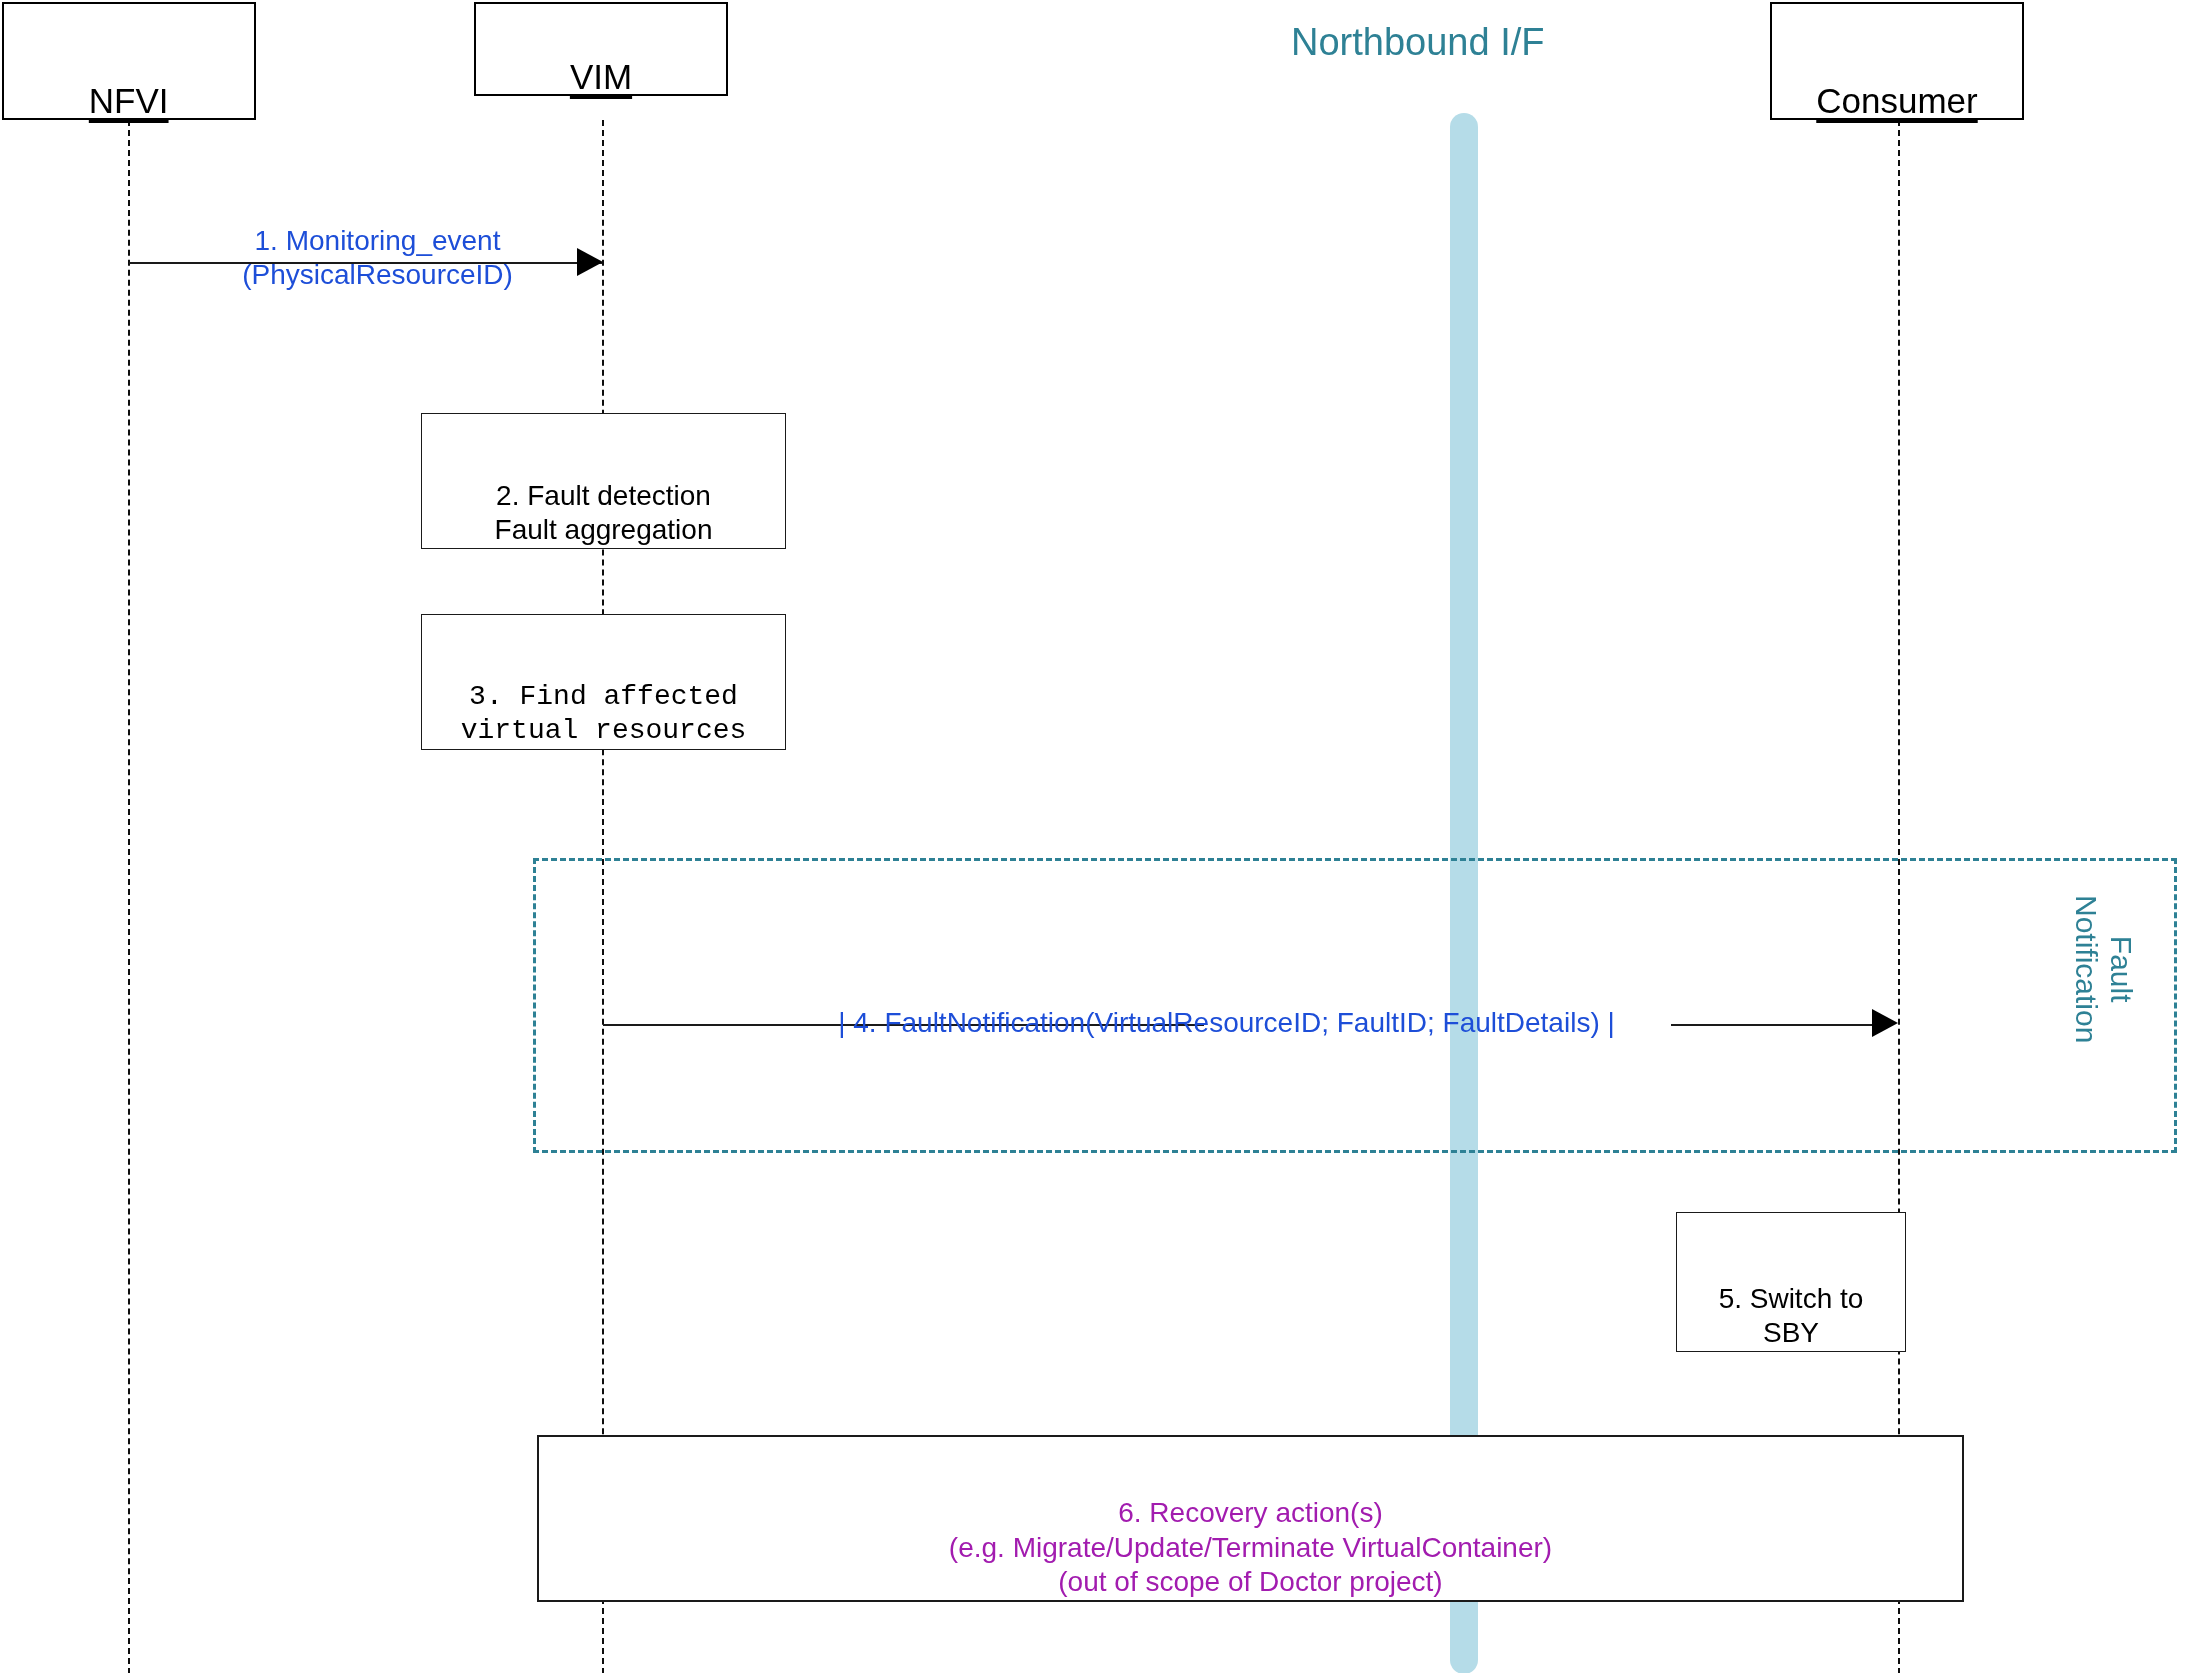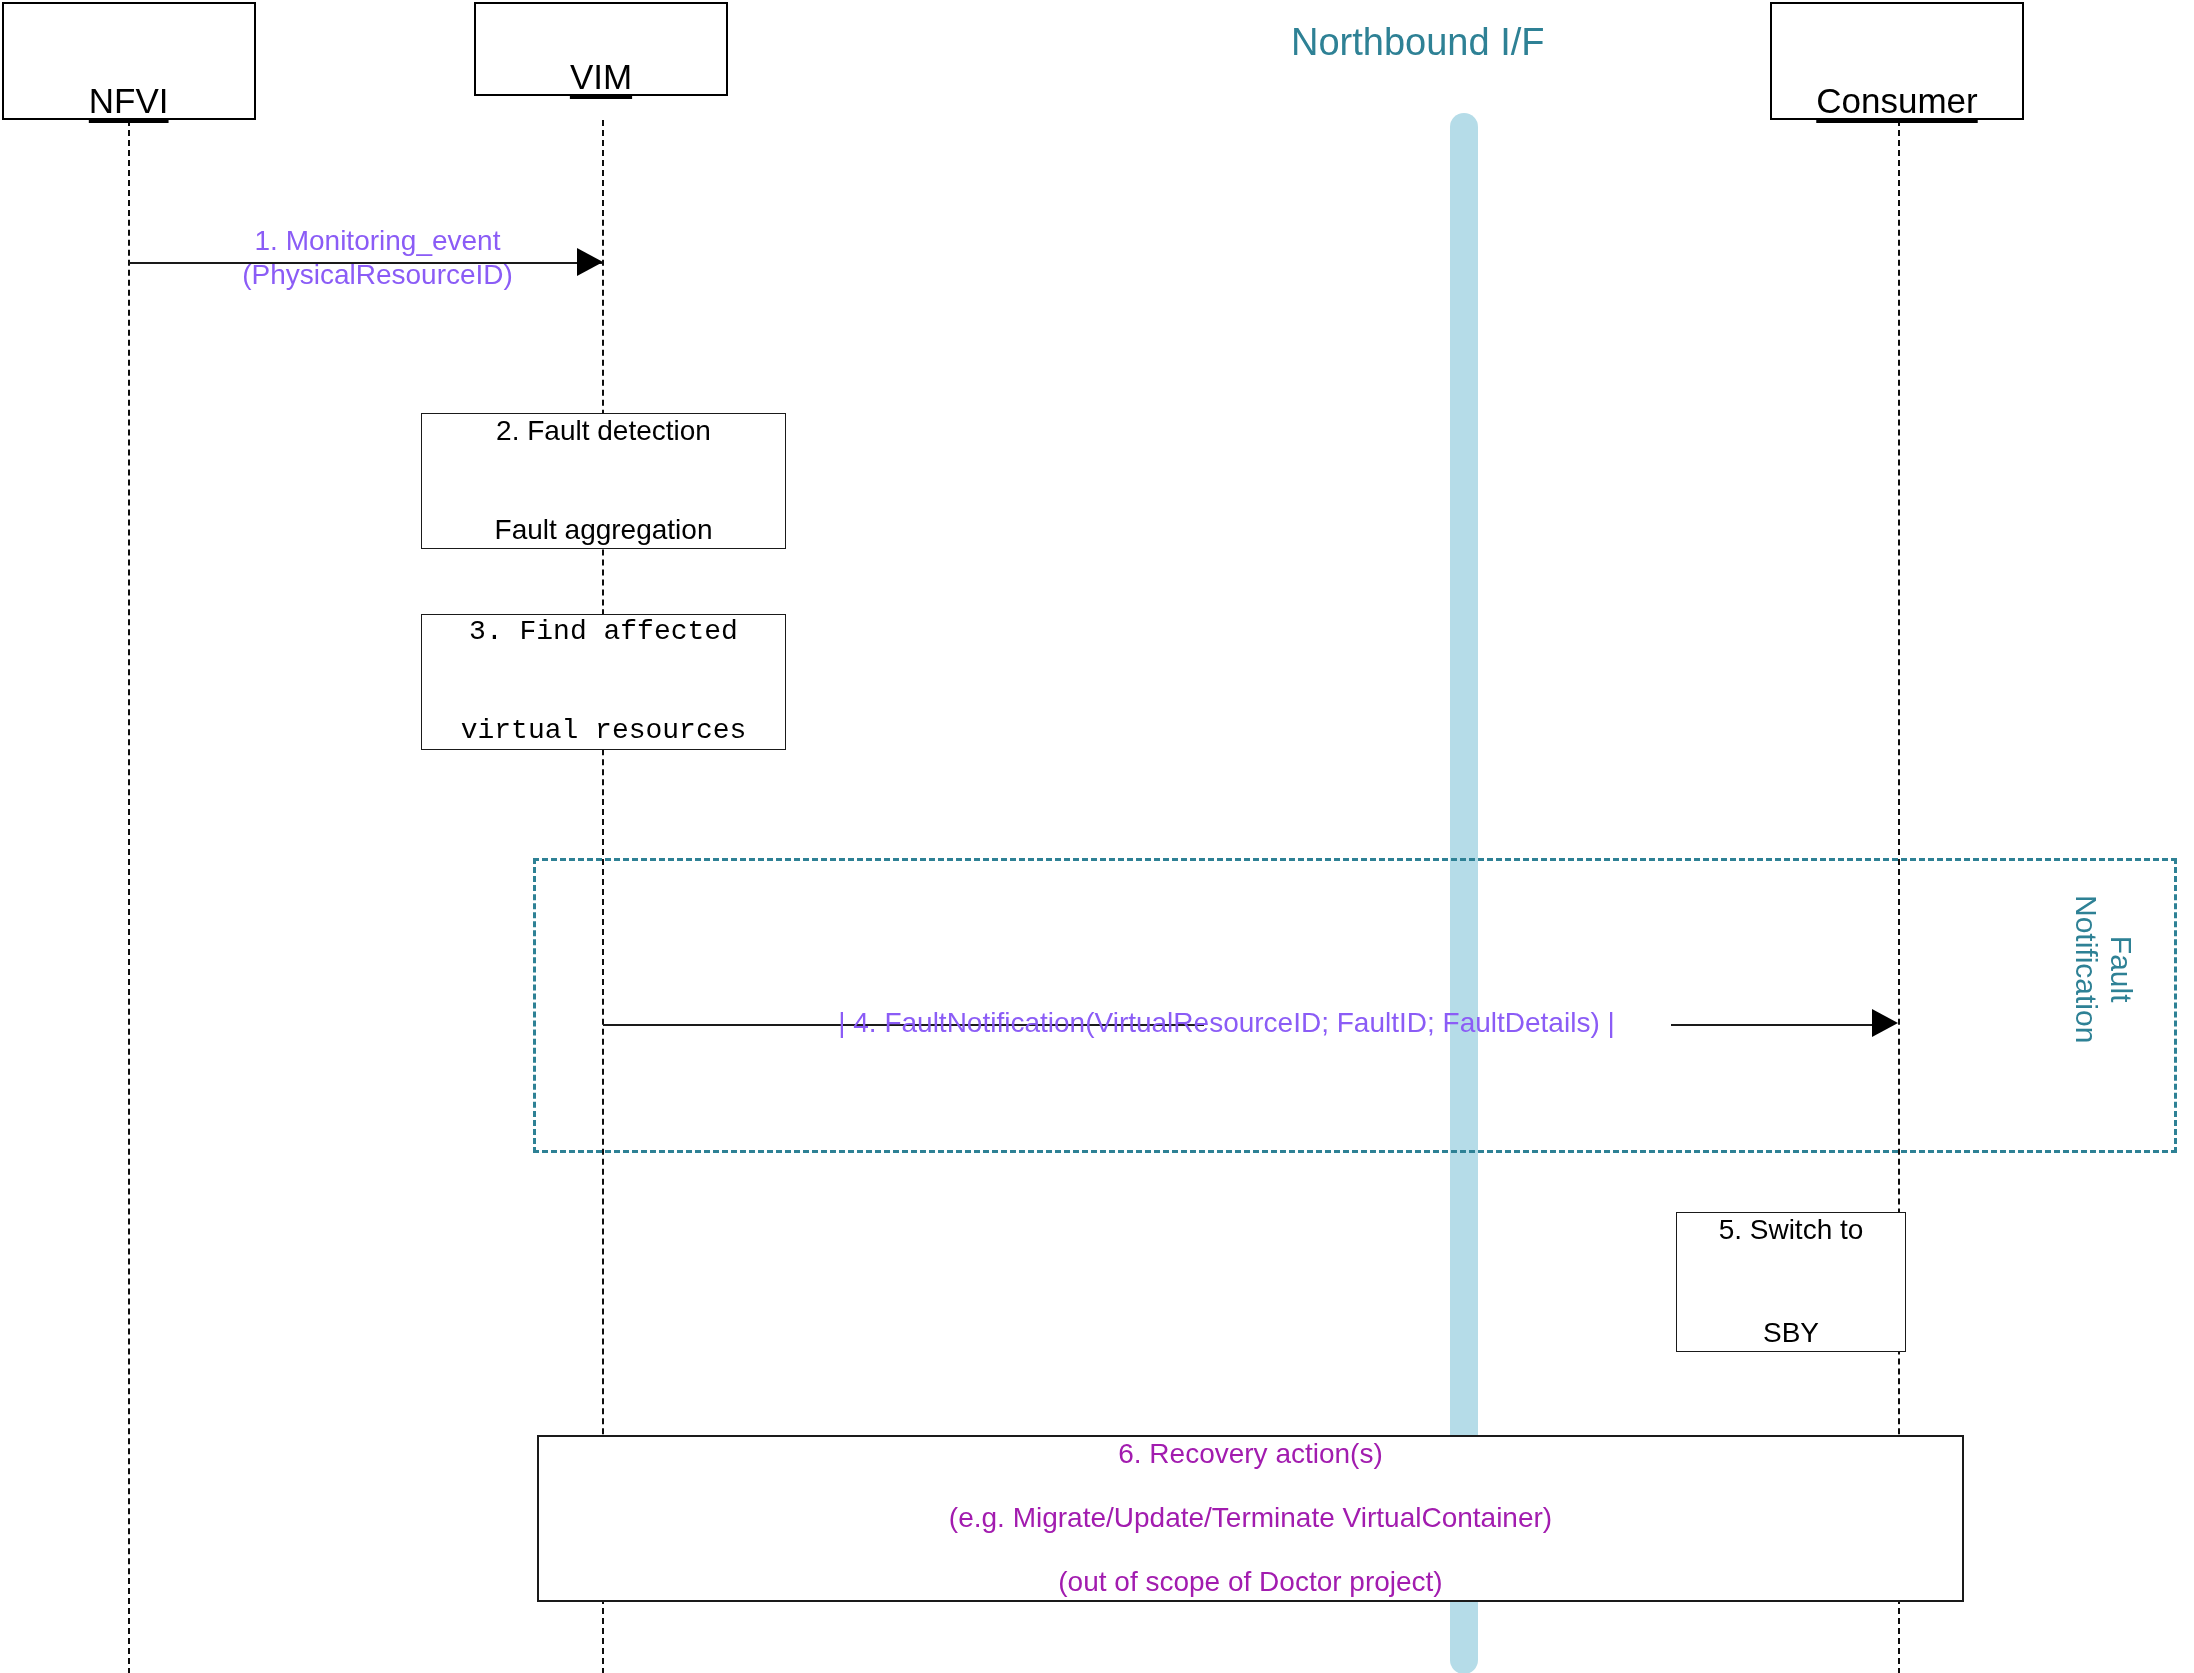--- a/index.html
+++ b/index.html
@@ -67,21 +67,21 @@
 
   
   .action-box {
     position: absolute;
     box-sizing: border-box;
     border: 1.7px solid #1a1a1a;
     background: #ffffff;
     display: flex;
     flex-direction: column;
     align-items: center;
-    justify-content: space-between;
+    justify-content: flex-end;
     z-index: 5;
   }
   .action-box .line {
     font-size: 28px;
     line-height: 1.24;
     color: #000000;
     white-space: nowrap;
     text-align: center;
   }
   .action-box.muted .line {
@@ -104,21 +104,21 @@
     height: 0;
     border-top: 14.6px solid transparent;
     border-bottom: 14.6px solid transparent;
     border-left: 26px solid #000000;
     z-index: 4;
   }
   .msg-label {
     position: absolute;
     font-size: 28px;
     line-height: 1.22;
-    color: #8b5cf6;
+    color: #1d4ed8;
     white-space: nowrap;
     text-align: center;
     z-index: 5;
   }
   .msg-label .line { display: block; }
 
   
   .fragment {
     position: absolute;
     box-sizing: border-box;

